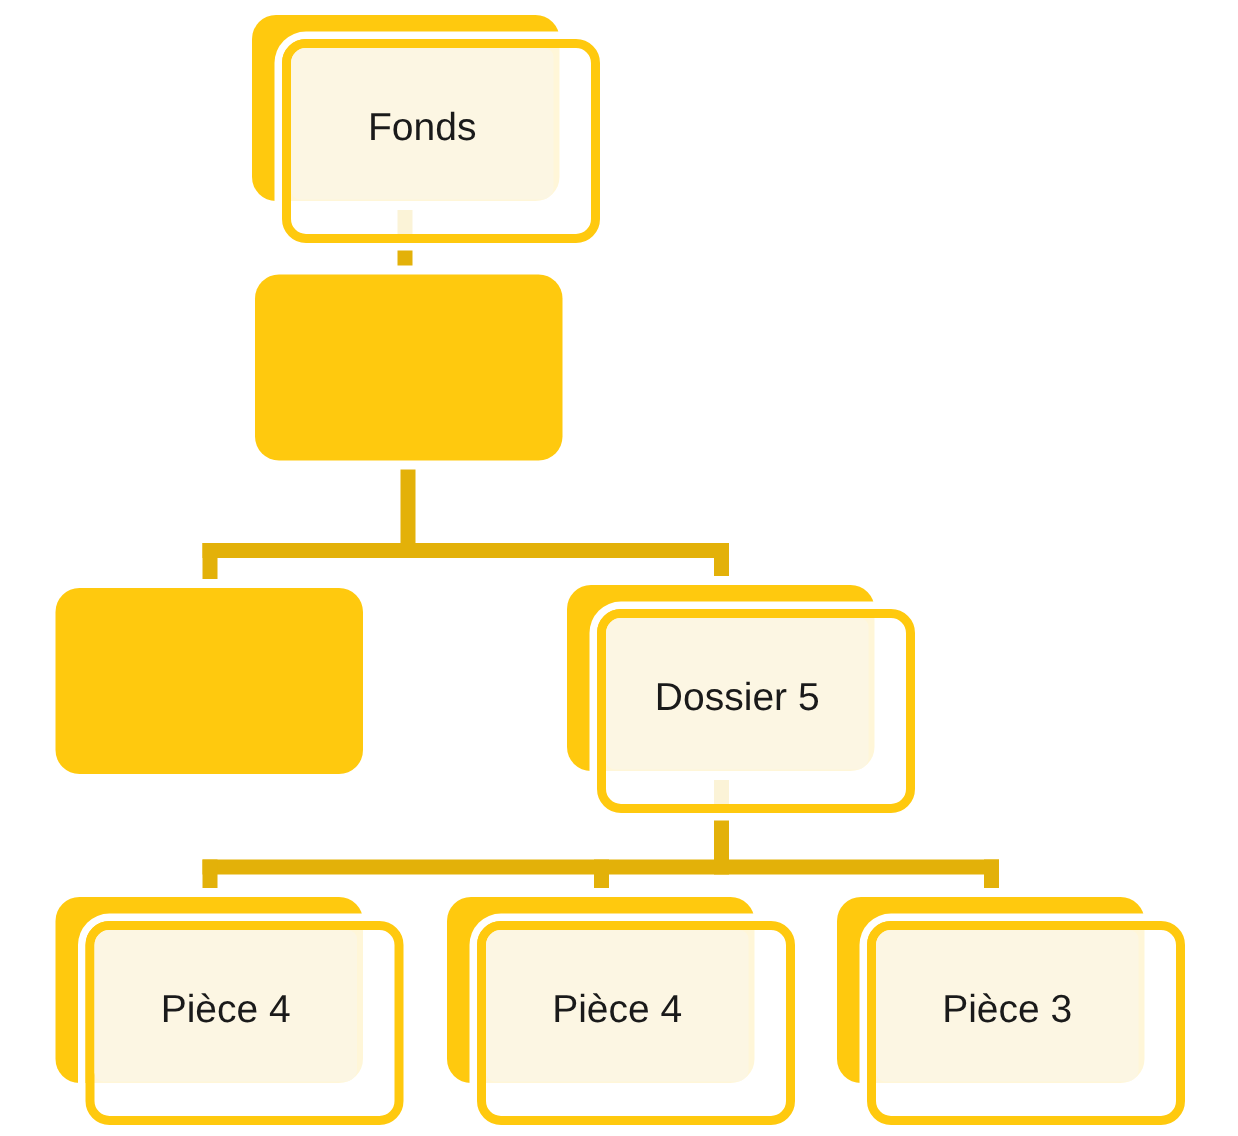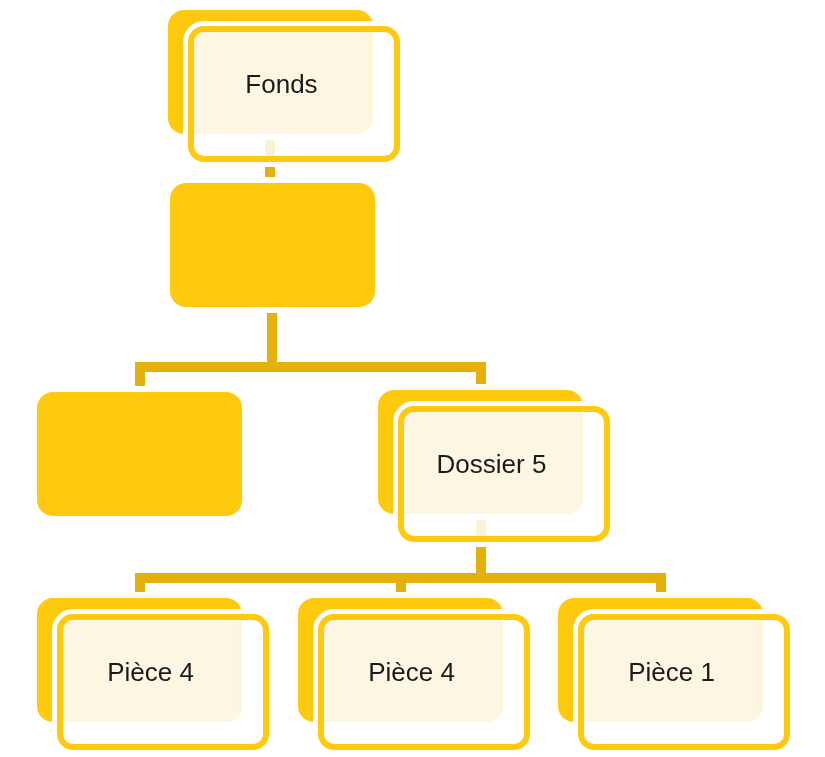--- a/index.html
+++ b/index.html
@@ -133,18 +133,18 @@
       <div class="card-inner">
         <span class="label">Pièce 4</span>
       </div>
     </div>
   </div>
 
   <div class="node" id="node-piece-3">
     <div class="card-back"></div>
     <div class="card-front">
       <div class="card-inner">
-        <span class="label">Pièce 1</span>
+        <span class="label">Pièce 3</span>
       </div>
     </div>
   </div>
 
 </div>
 
 </body></html>

